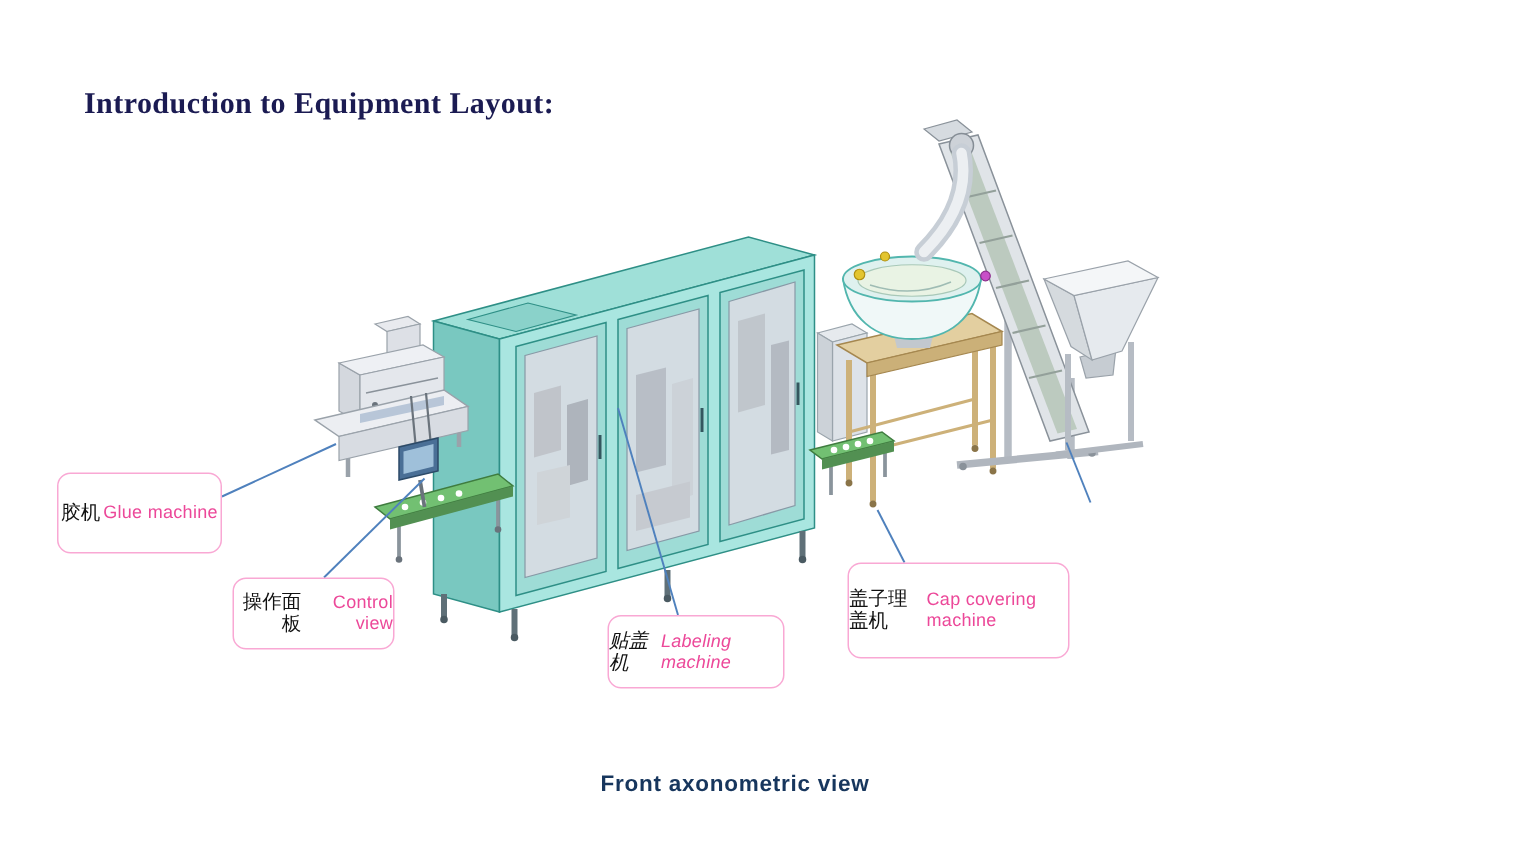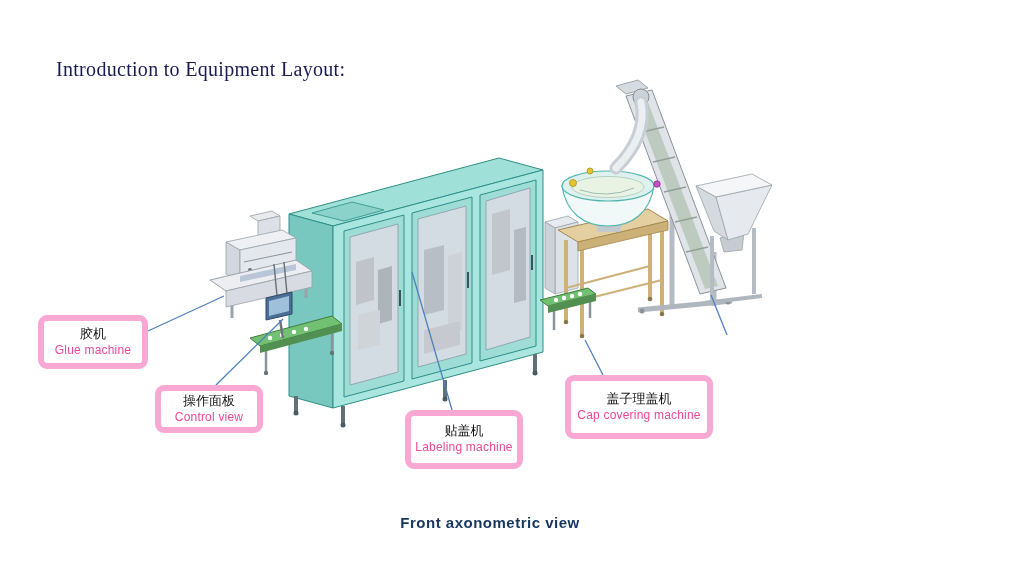--- a/index.html
+++ b/index.html
@@ -3,33 +3,33 @@
 <meta charset="utf-8">
 <style>
   html,body{margin:0;padding:0;background:#ffffff;}
   .stage{
     position:relative;width:1024px;height:572px;background:#ffffff;overflow:hidden;
     font-family:"Liberation Sans", sans-serif;
   }
   .page-title{
     position:absolute;left:56px;top:58px;
     font-family:"Liberation Serif", serif;
-    font-size:20px;letter-spacing:.3px;color:#1b1b52;font-weight:400;text-align:right;
+    font-size:20px;letter-spacing:.3px;color:#1b1b52;font-weight:700;text-align:right;
   }
   .illustration{position:absolute;left:0;top:0;width:1024px;height:572px;}
   .callout{
-    position:absolute;background:#ffffff;border:6px solid #f9a8d4;border-radius:9px;
-    display:flex;flex-direction:column;align-items:center;justify-content:center;
+    position:absolute;background:#ffffff;border:1px solid #f9a8d4;border-radius:9px;
+    display:flex;flex-direction:row;align-items:center;justify-content:center;
     gap:2px;box-sizing:border-box;z-index:5;
   }
   .callout .zh{font-size:13px;color:#111111;line-height:1.15;}
   .callout .en{font-size:12px;color:#ec4899;line-height:1.15;letter-spacing:.2px;}
   .callout-glue{left:38px;top:315px;width:110px;height:54px;}
   .callout-control{left:155px;top:385px;width:108px;height:48px;text-align:right;}
-  .callout-labeling{left:405px;top:410px;width:118px;height:59px;}
+  .callout-labeling{left:405px;top:410px;width:118px;height:49px;font-style:italic;}
   .callout-cap{left:565px;top:375px;width:148px;height:64px;}
   .callout-elevator{left:700px;top:335px;width:90px;height:44px;}
   .caption{
     position:absolute;left:0;top:514px;width:980px;text-align:center;
     font-size:15px;font-weight:700;color:#17365d;letter-spacing:.5px;
   }
 </style>
 </head>
 <body>
 

